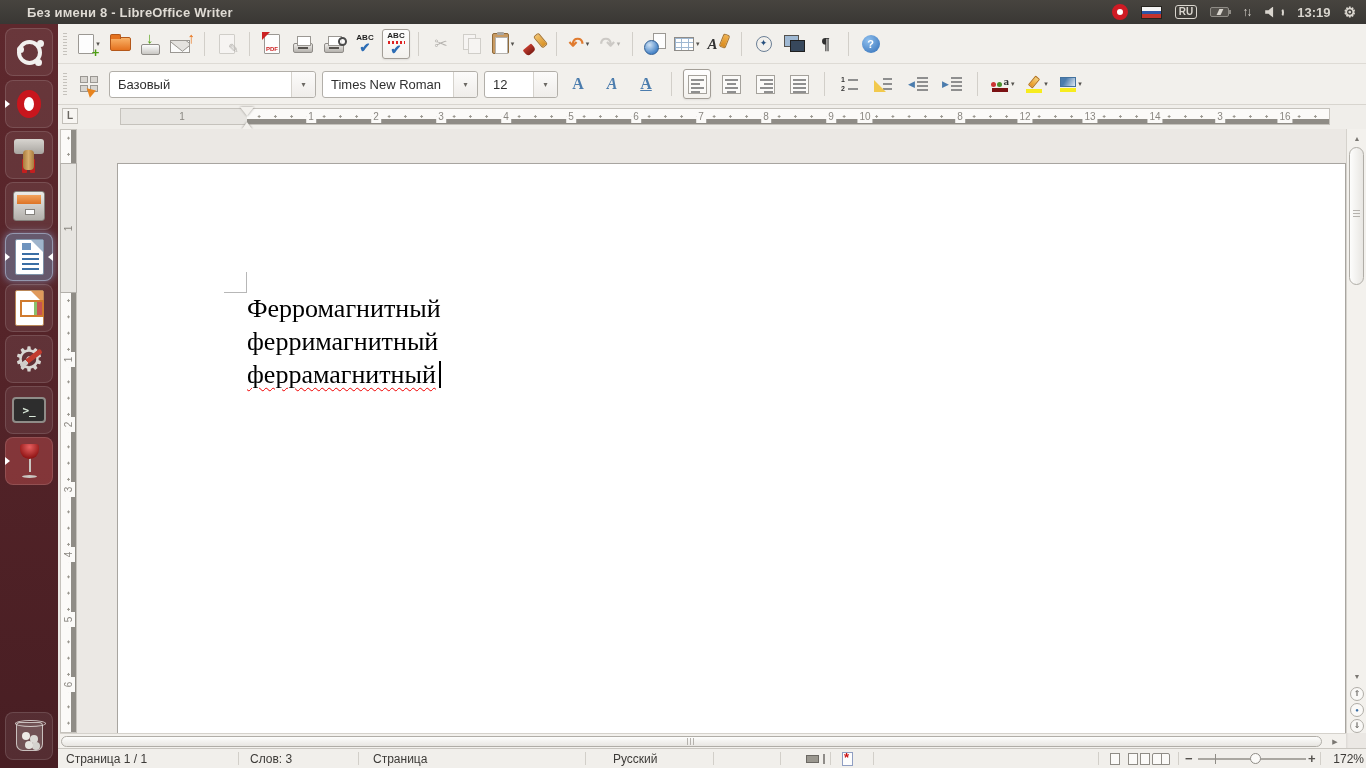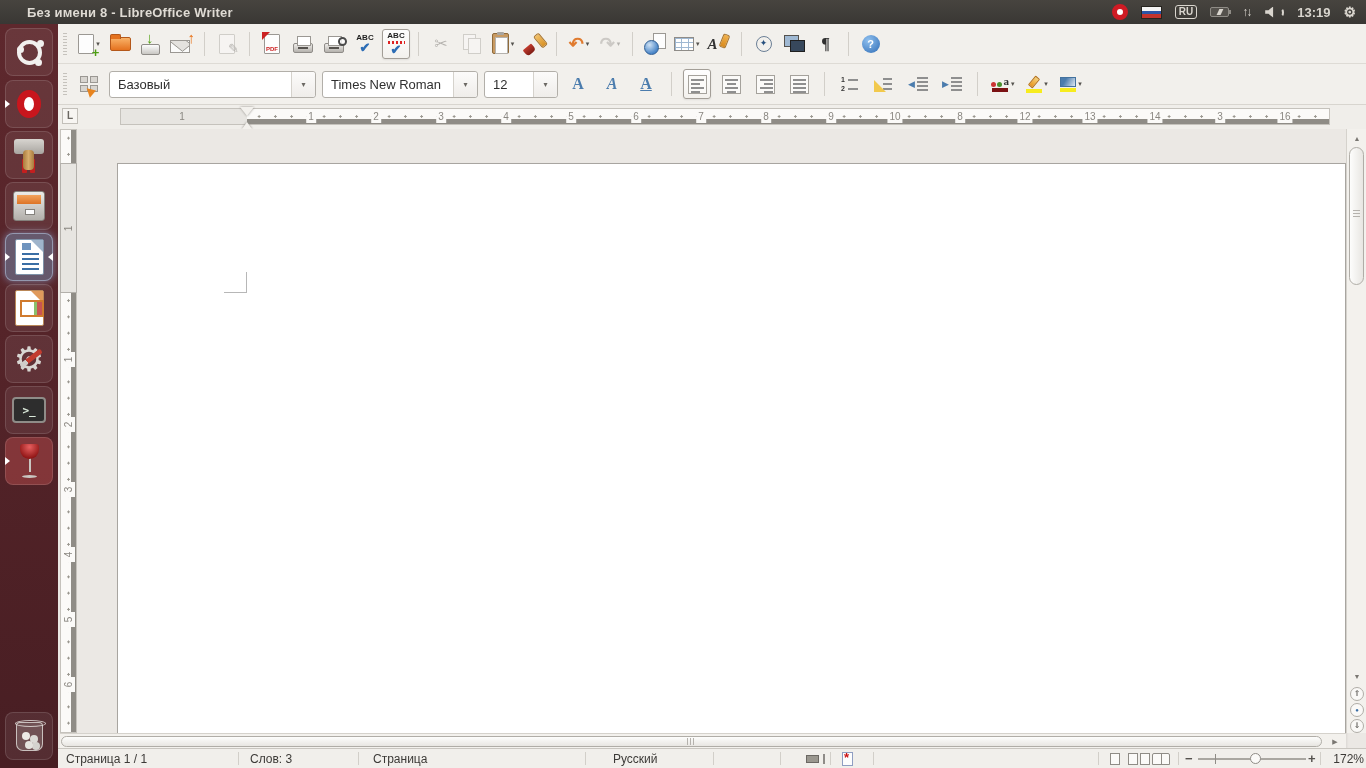--- a/index.html
+++ b/index.html
@@ -478,21 +478,21 @@
     <span class="imark"></span>
     <span class="hn" style="left:190px">1</span>
     <span class="hn" style="left:255px">2</span>
     <span class="hn" style="left:320px">3</span>
     <span class="hn" style="left:385px">4</span>
     <span class="hn" style="left:450px">5</span>
     <span class="hn" style="left:515px">6</span>
     <span class="hn" style="left:580px">7</span>
     <span class="hn" style="left:645px">8</span>
     <span class="hn" style="left:710px">9</span>
-    <span class="hn" style="left:774px">10</span>
+    <span class="hn" style="left:744px">10</span>
     <span class="hn" style="left:839px">8</span>
     <span class="hn" style="left:904px">12</span>
     <span class="hn" style="left:969px">13</span>
     <span class="hn" style="left:1034px">14</span>
     <span class="hn" style="left:1099px">3</span>
     <span class="hn" style="left:1164px">16</span>
   </div>
 </div>
 
 <div class="docarea">
@@ -503,20 +503,25 @@
     <span class="vn" style="top:288px">2</span>
     <span class="vn" style="top:353px">3</span>
     <span class="vn" style="top:418px">4</span>
     <span class="vn" style="top:483px">5</span>
     <span class="vn" style="top:548px">6</span>
   </div>
 
   <div class="page"></div>
   <div class="cmark"></div>
 
+  <div class="textblock">
+    <div>Ферромагнитный</div>
+    <div>ферримагнитный</div>
+    <div><span class="misspell">феррамагнитный</span><span class="caret"></span></div>
+  </div>
 
   <div class="vscroll">
     <span class="vsbtn" style="top:2px">▲</span>
     <span class="vthumb">
         <span class="vgrip"></span>
       </span>
     <span class="vsbtn" style="top:540px">▼</span>
     <span class="navbtn" style="top:558px">⇑</span>
     <span class="navbtn mid" style="top:574px">●</span>
     <span class="navbtn" style="top:590px">⇓</span>

